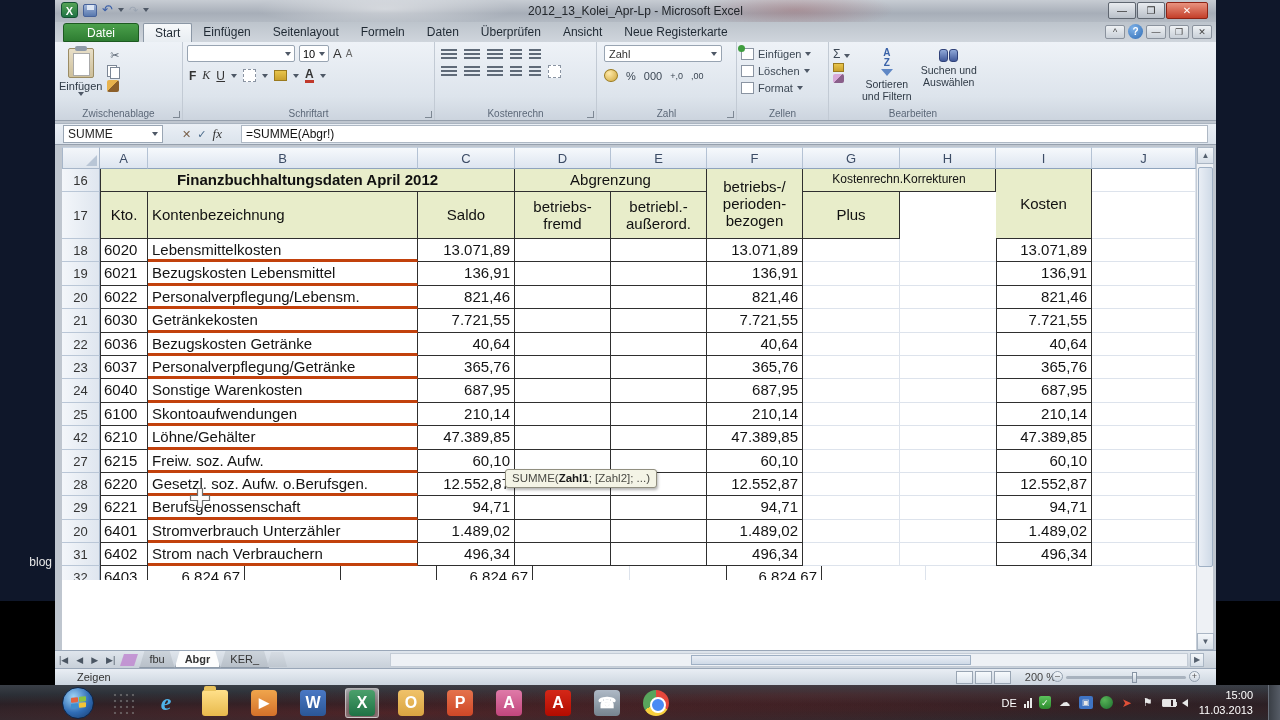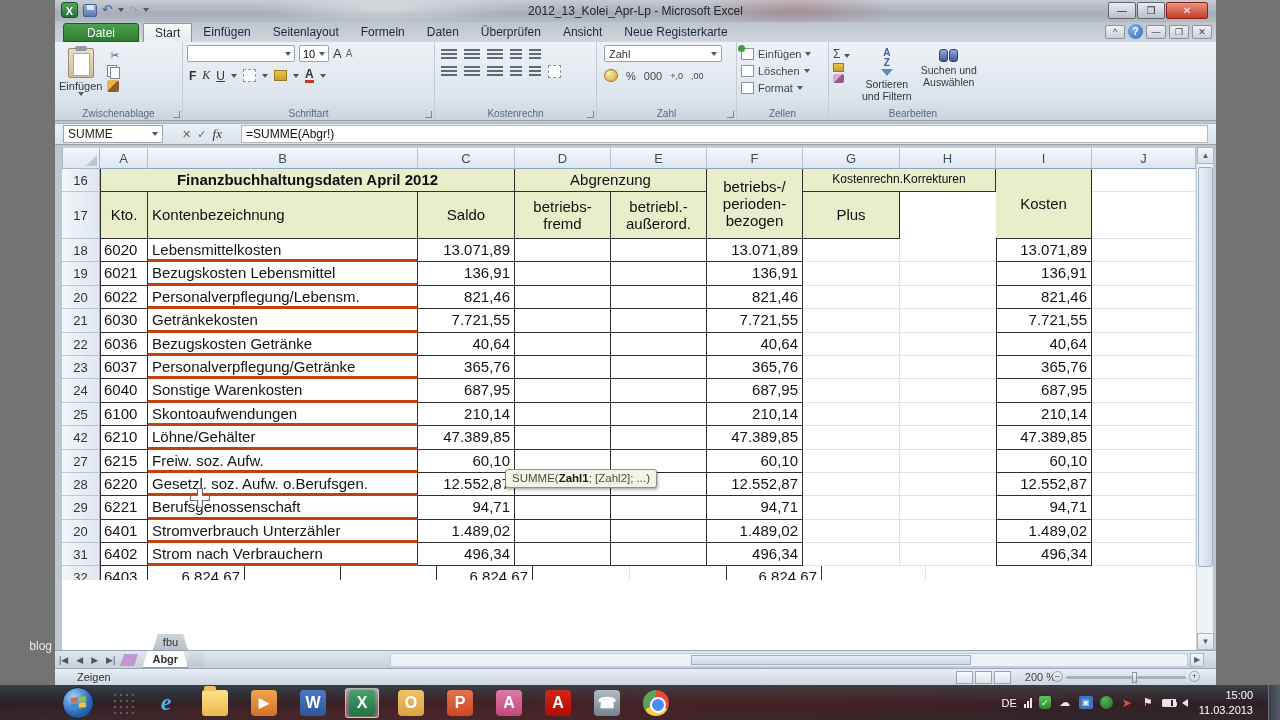--- a/index.html
+++ b/index.html
@@ -1,20 +1,20 @@
 <!DOCTYPE html>
 <html style="--header-fill: #e8edca; --file-tab-green: #2e7d32; --word-blue: #2b5797; --excel-green: #1f7244; --outlook-orange: #d9a441; --powerpoint-red: #cf4727; --access-pink: #c2467d; --adobe-red: #b30b00;"><head>
 <meta charset="utf-8">
 <style>
   html,body{margin:0;padding:0;background:#000;}
   *{box-sizing:border-box;font-family:"Liberation Sans",sans-serif;}
   #screen{position:relative;width:1280px;height:720px;overflow:hidden;background:#000;}
 
   
-  .edge{position:absolute;top:0;height:685px;background:#737373;z-index:50;}
+  .edge{position:absolute;top:0;height:601px;background:#0f172a;z-index:50;}
   .edge.left{left:0;width:55px;}
   .edge.right{left:1216px;width:64px;}
   .watermark{position:absolute;bottom:32px;right:3px;color:#e8e8e8;font-size:12px;}
 
   
   #xlwin{position:absolute;left:55px;top:0;width:1161px;height:685px;background:#bfc6cf;overflow:hidden;z-index:10;}
 
   
   .titlebar{position:relative;height:22px;background:linear-gradient(180deg,#c7ccd3,#a7aeb8 60%,#b3bac3);}
   .titlebar .blur1{position:absolute;left:200px;top:-8px;width:260px;height:34px;background:radial-gradient(ellipse,rgba(255,255,255,.45),transparent 70%);}
@@ -660,21 +660,21 @@
     </div>
 
     <div class="sheetbar">
       <span id="tabnav" style="display:flex;align-items:center;">
           <span class="tnav">|◀</span>
           <span class="tnav">◀</span>
           <span class="tnav">▶</span>
           <span class="tnav">▶|</span>
         </span>
       <span class="marker"></span>
-      <span id="sheettabs" style="display:flex;align-items:flex-end;flex-direction:column;">
+      <span id="sheettabs" style="display:flex;align-items:flex-end;">
           <span class="stab">fbu</span>
           <span class="stab active">Abgr</span>
           <span class="stab">KER_</span>
         </span>
       <span class="inserttab"></span>
       <span class="hscroll">
         <span class="hthumb"></span>
       </span>
       <span class="harrow" style="right:12px">▶</span>
     </div>

